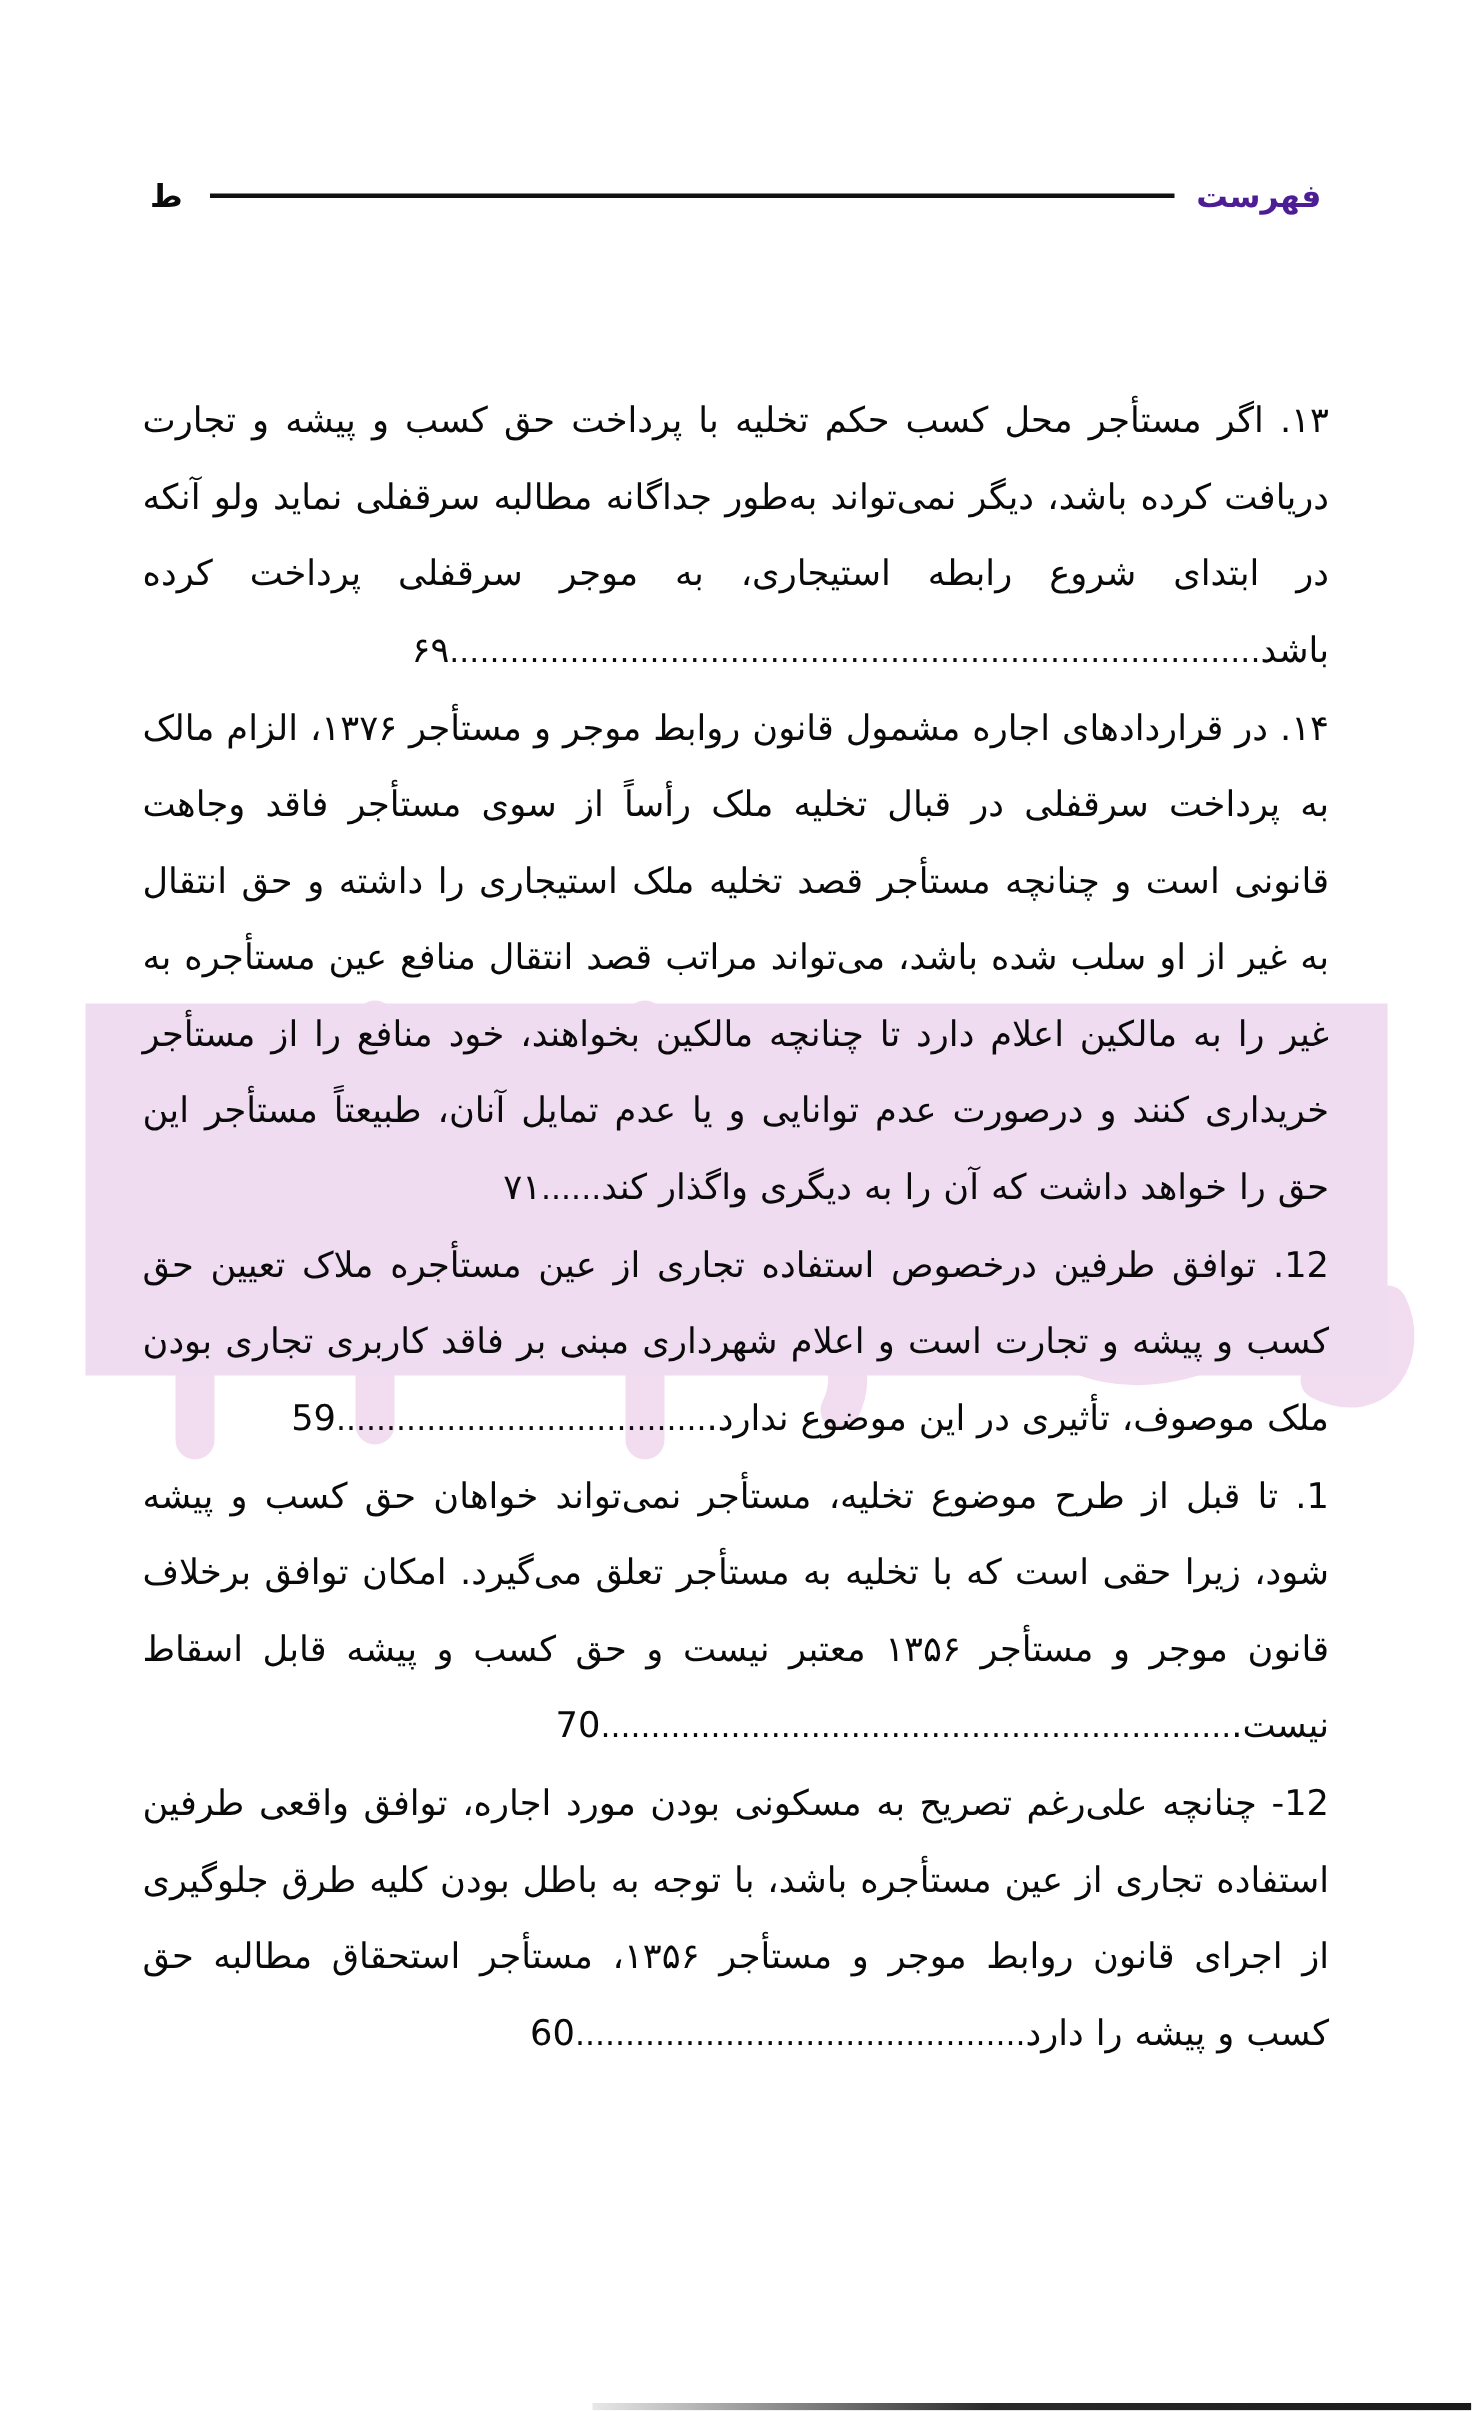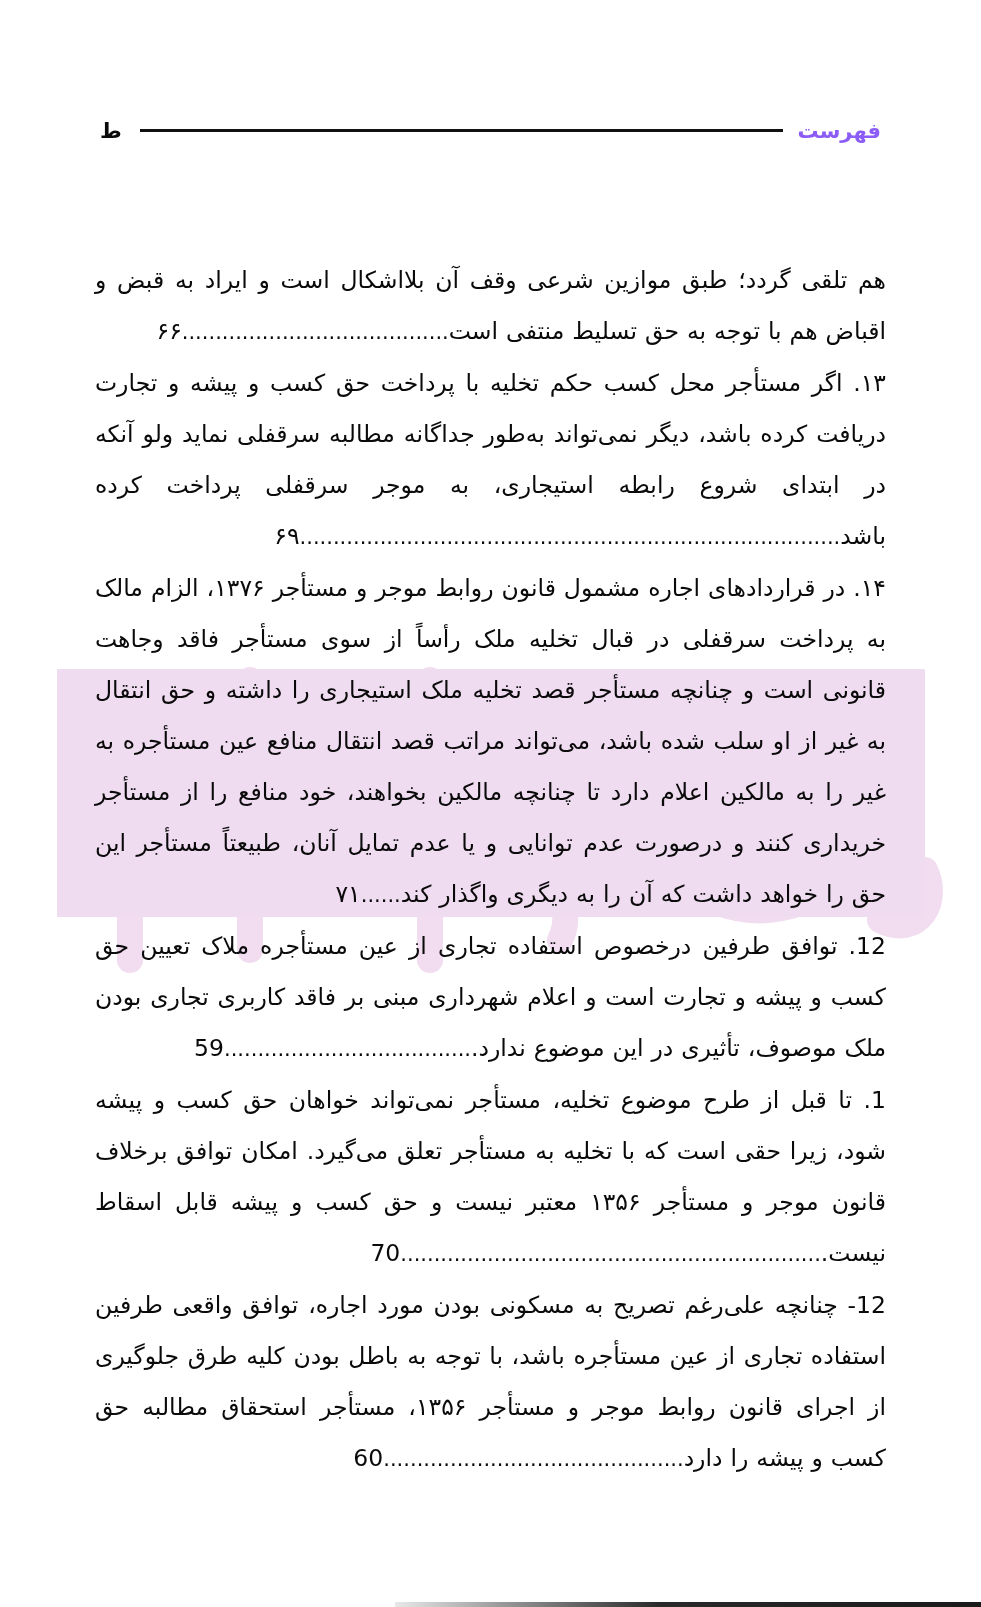--- a/index.html
+++ b/index.html
@@ -27,21 +27,21 @@
     height: 46px;
     display: flex;
     flex-direction: row;
     align-items: center;
     gap: 14px;
   }
 
   .header-title {
     font-size: 21px;
     font-weight: bold;
-    color: #8b5cf6;
+    color: #4c1d95;
     white-space: nowrap;
     letter-spacing: 0px;
     line-height: 1;
   }
 
   .header-rule {
     flex: 1 1 auto;
     height: 3px;
     background: #111111;
     margin-bottom: 2px;
@@ -158,21 +158,20 @@
         <circle cx="300" cy="200" r="9"></circle>
         <circle cx="800" cy="270" r="9"></circle>
       </g>
     </svg>
   </div>
 
   <div class="highlight-band"></div>
 
   <div class="toc">
 
-    <p class="toc-entry"><span></span><span>هم تلقی گردد؛ طبق موازین شرعی وقف آن بلااشکال است و ایراد به قبض و اقباض هم با توجه به حق تسلیط منتفی است</span><span class="leader">........................................</span><span class="folio-num">۶۶</span></p>
 
     <p class="toc-entry"><span>۱۳.</span> <span>اگر مستأجر محل کسب حکم تخلیه با پرداخت حق کسب و پیشه و تجارت دریافت کرده باشد، دیگر نمی‌تواند به‌طور جداگانه مطالبه سرقفلی نماید ولو آنکه در ابتدای شروع رابطه استیجاری، به موجر سرقفلی پرداخت کرده باشد</span><span class="leader">.................................................................................</span><span class="folio-num">۶۹</span></p>
 
     <p class="toc-entry"><span>۱۴.</span> <span>در قراردادهای اجاره مشمول قانون روابط موجر و مستأجر ۱۳۷۶، الزام مالک به پرداخت سرقفلی در قبال تخلیه ملک رأساً از سوی مستأجر فاقد وجاهت قانونی است و چنانچه مستأجر قصد تخلیه ملک استیجاری را داشته و حق انتقال به غیر از او سلب شده باشد، می‌تواند مراتب قصد انتقال منافع عین مستأجره به غیر را به مالکین اعلام دارد تا چنانچه مالکین بخواهند، خود منافع را از مستأجر خریداری کنند و درصورت عدم توانایی و یا عدم تمایل آنان، طبیعتاً مستأجر این حق را خواهد داشت که آن را به دیگری واگذار کند</span><span class="leader">......</span><span class="folio-num">۷۱</span></p>
 
     <p class="toc-entry"><span>12.</span> <span>توافق طرفین درخصوص استفاده تجاری از عین مستأجره ملاک تعیین حق کسب و پیشه و تجارت است و اعلام شهرداری مبنی بر فاقد کاربری تجاری بودن ملک موصوف، تأثیری در این موضوع ندارد.</span><span class="leader">.....................................</span><span class="folio-num">59</span></p>
 
     <p class="toc-entry"><span>1.</span> <span>تا قبل از طرح موضوع تخلیه، مستأجر نمی‌تواند خواهان حق کسب و پیشه شود، زیرا حقی است که با تخلیه به مستأجر تعلق می‌گیرد. امکان توافق برخلاف قانون موجر و مستأجر ۱۳۵۶ معتبر نیست و حق کسب و پیشه قابل اسقاط نیست.</span><span class="leader">...............................................................</span><span class="folio-num">70</span></p>
 
     <p class="toc-entry"><span>12-</span> <span>چنانچه علی‌رغم تصریح به مسکونی بودن مورد اجاره، توافق واقعی طرفین استفاده تجاری از عین مستأجره باشد، با توجه به باطل بودن کلیه طرق جلوگیری از اجرای قانون روابط موجر و مستأجر ۱۳۵۶، مستأجر استحقاق مطالبه حق کسب و پیشه را دارد</span><span class="leader">.............................................</span><span class="folio-num">60</span></p>

